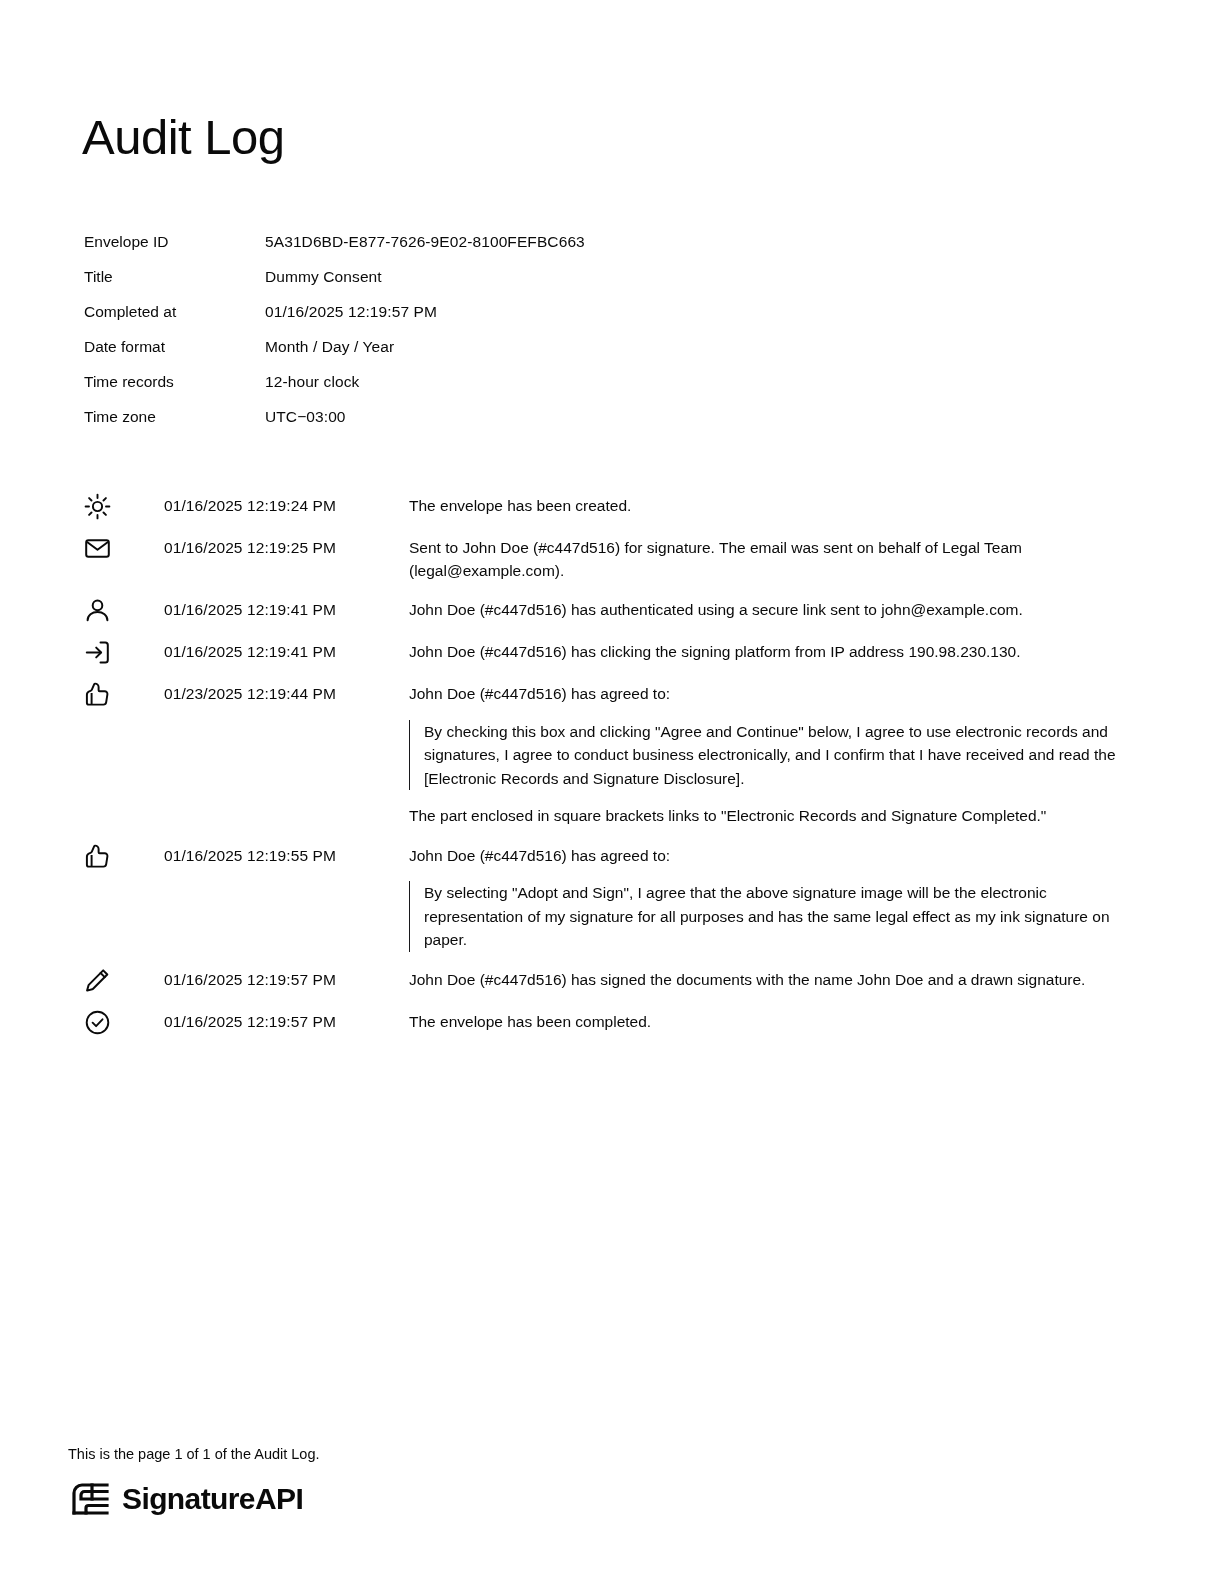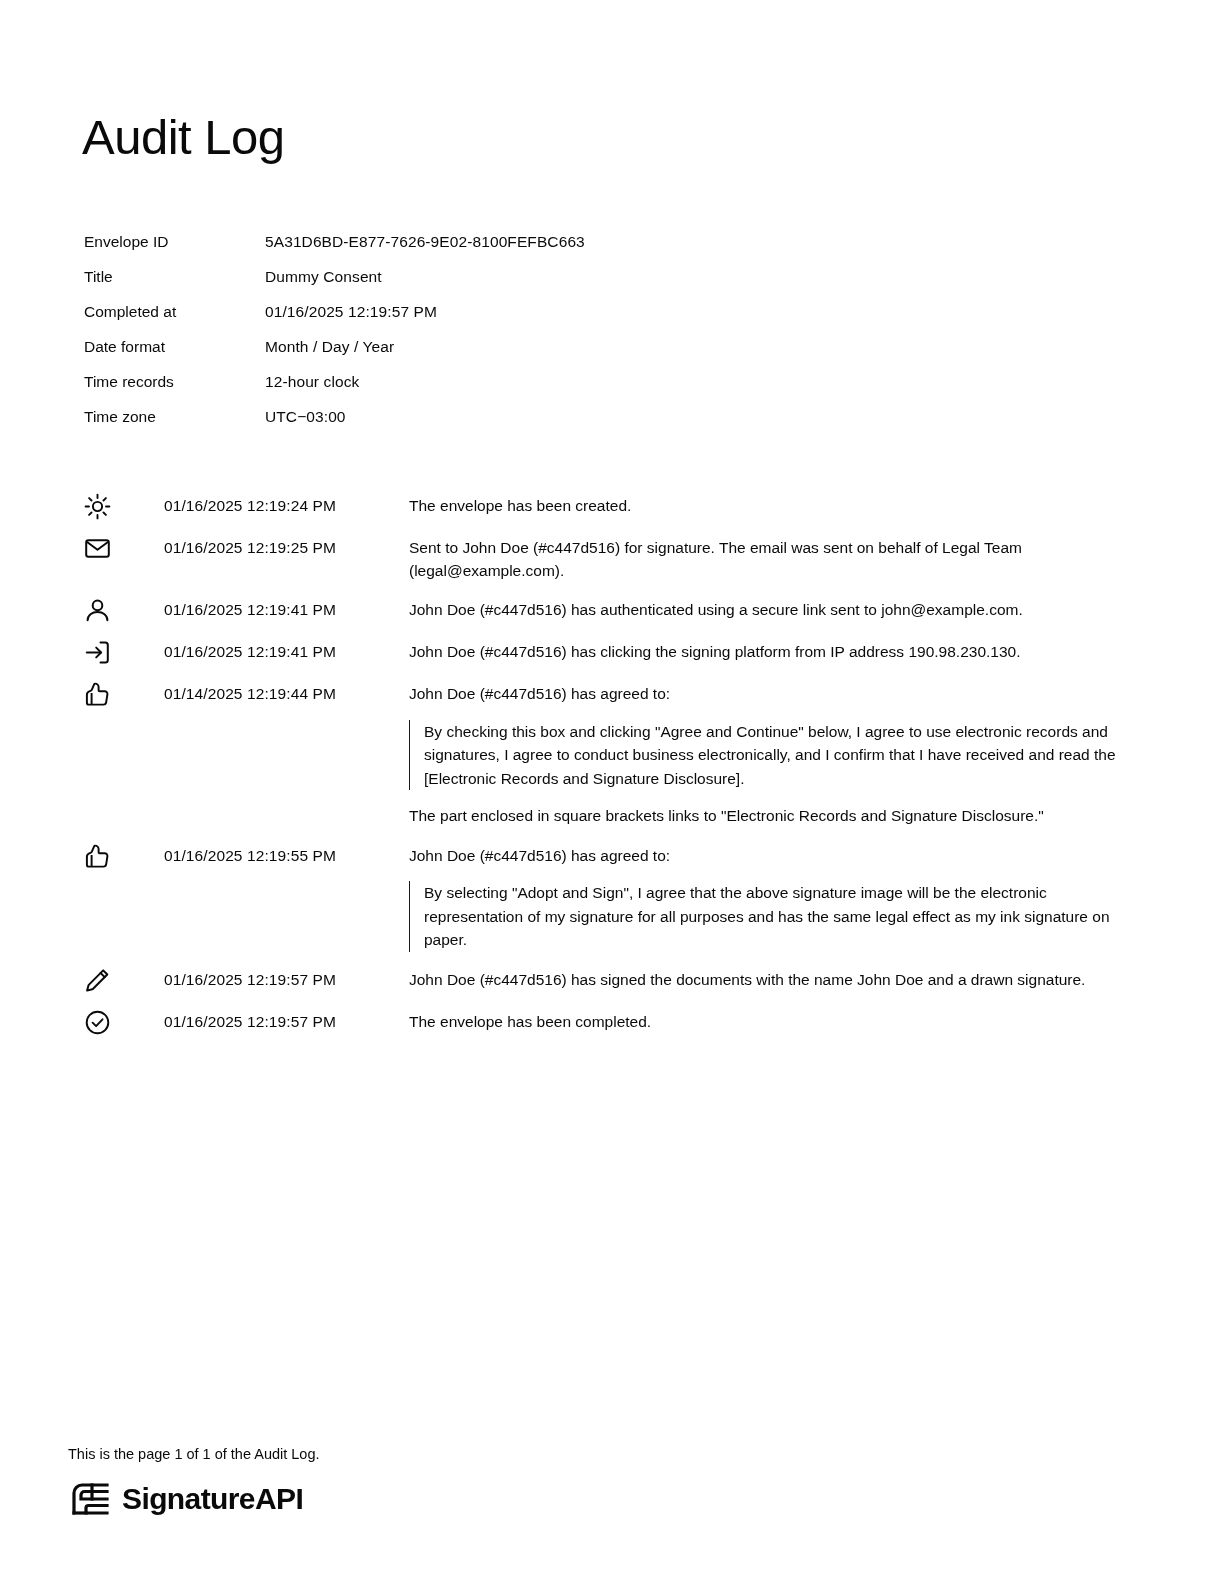--- a/index.html
+++ b/index.html
@@ -258,25 +258,25 @@
         <div class="event-body">
           <div class="event-text">John Doe (#c447d516) has clicking the signing platform from IP address 190.98.230.130.</div>
         </div>
       </div>
       <div class="event">
         <div class="event-icon">
           <svg viewBox="0 0 27 27" fill="none" xmlns="http://www.w3.org/2000/svg">
             <path d="M7.6 23.6V11.9M2.9 13.8V21.7C2.9 22.75 3.75 23.6 4.8 23.6H19.4C20.8 23.6 22 22.6 22.2 21.2L23.4 13.4C23.66 11.7 22.35 10.2 20.63 10.2H15.6C15.05 10.2 14.6 9.75 14.6 9.2V6.1C14.6 4.2 13.06 2.6 11.15 2.6C10.7 2.6 10.3 2.87 10.12 3.28L7.86 8.6C7.6 9.2 7.1 9.65 6.5 9.88L5.2 10.35C3.83 10.85 2.9 12.2 2.9 13.8Z" stroke="#0a0a0a" stroke-width="1.95" stroke-linejoin="round"></path>
           </svg>
         </div>
-        <div class="event-time">01/14/2025 12:19:44 PM</div>
+        <div class="event-time">01/23/2025 12:19:44 PM</div>
         <div class="event-body">
           <div class="event-text">John Doe (#c447d516) has agreed to:</div>
           <div class="quote">By checking this box and clicking "Agree and Continue" below, I agree to use electronic records and signatures, I agree to conduct business electronically, and I confirm that I have received and read the [Electronic Records and Signature Disclosure].</div>
-          <div class="note">The part enclosed in square brackets links to "Electronic Records and Signature Disclosure."</div>
+          <div class="note">The part enclosed in square brackets links to "Electronic Records and Signature Completed."</div>
         </div>
       </div>
       <div class="event">
         <div class="event-icon">
           <svg viewBox="0 0 27 27" fill="none" xmlns="http://www.w3.org/2000/svg">
             <path d="M7.6 23.6V11.9M2.9 13.8V21.7C2.9 22.75 3.75 23.6 4.8 23.6H19.4C20.8 23.6 22 22.6 22.2 21.2L23.4 13.4C23.66 11.7 22.35 10.2 20.63 10.2H15.6C15.05 10.2 14.6 9.75 14.6 9.2V6.1C14.6 4.2 13.06 2.6 11.15 2.6C10.7 2.6 10.3 2.87 10.12 3.28L7.86 8.6C7.6 9.2 7.1 9.65 6.5 9.88L5.2 10.35C3.83 10.85 2.9 12.2 2.9 13.8Z" stroke="#0a0a0a" stroke-width="1.95" stroke-linejoin="round"></path>
           </svg>
         </div>
         <div class="event-time">01/16/2025 12:19:55 PM</div>
         <div class="event-body">

